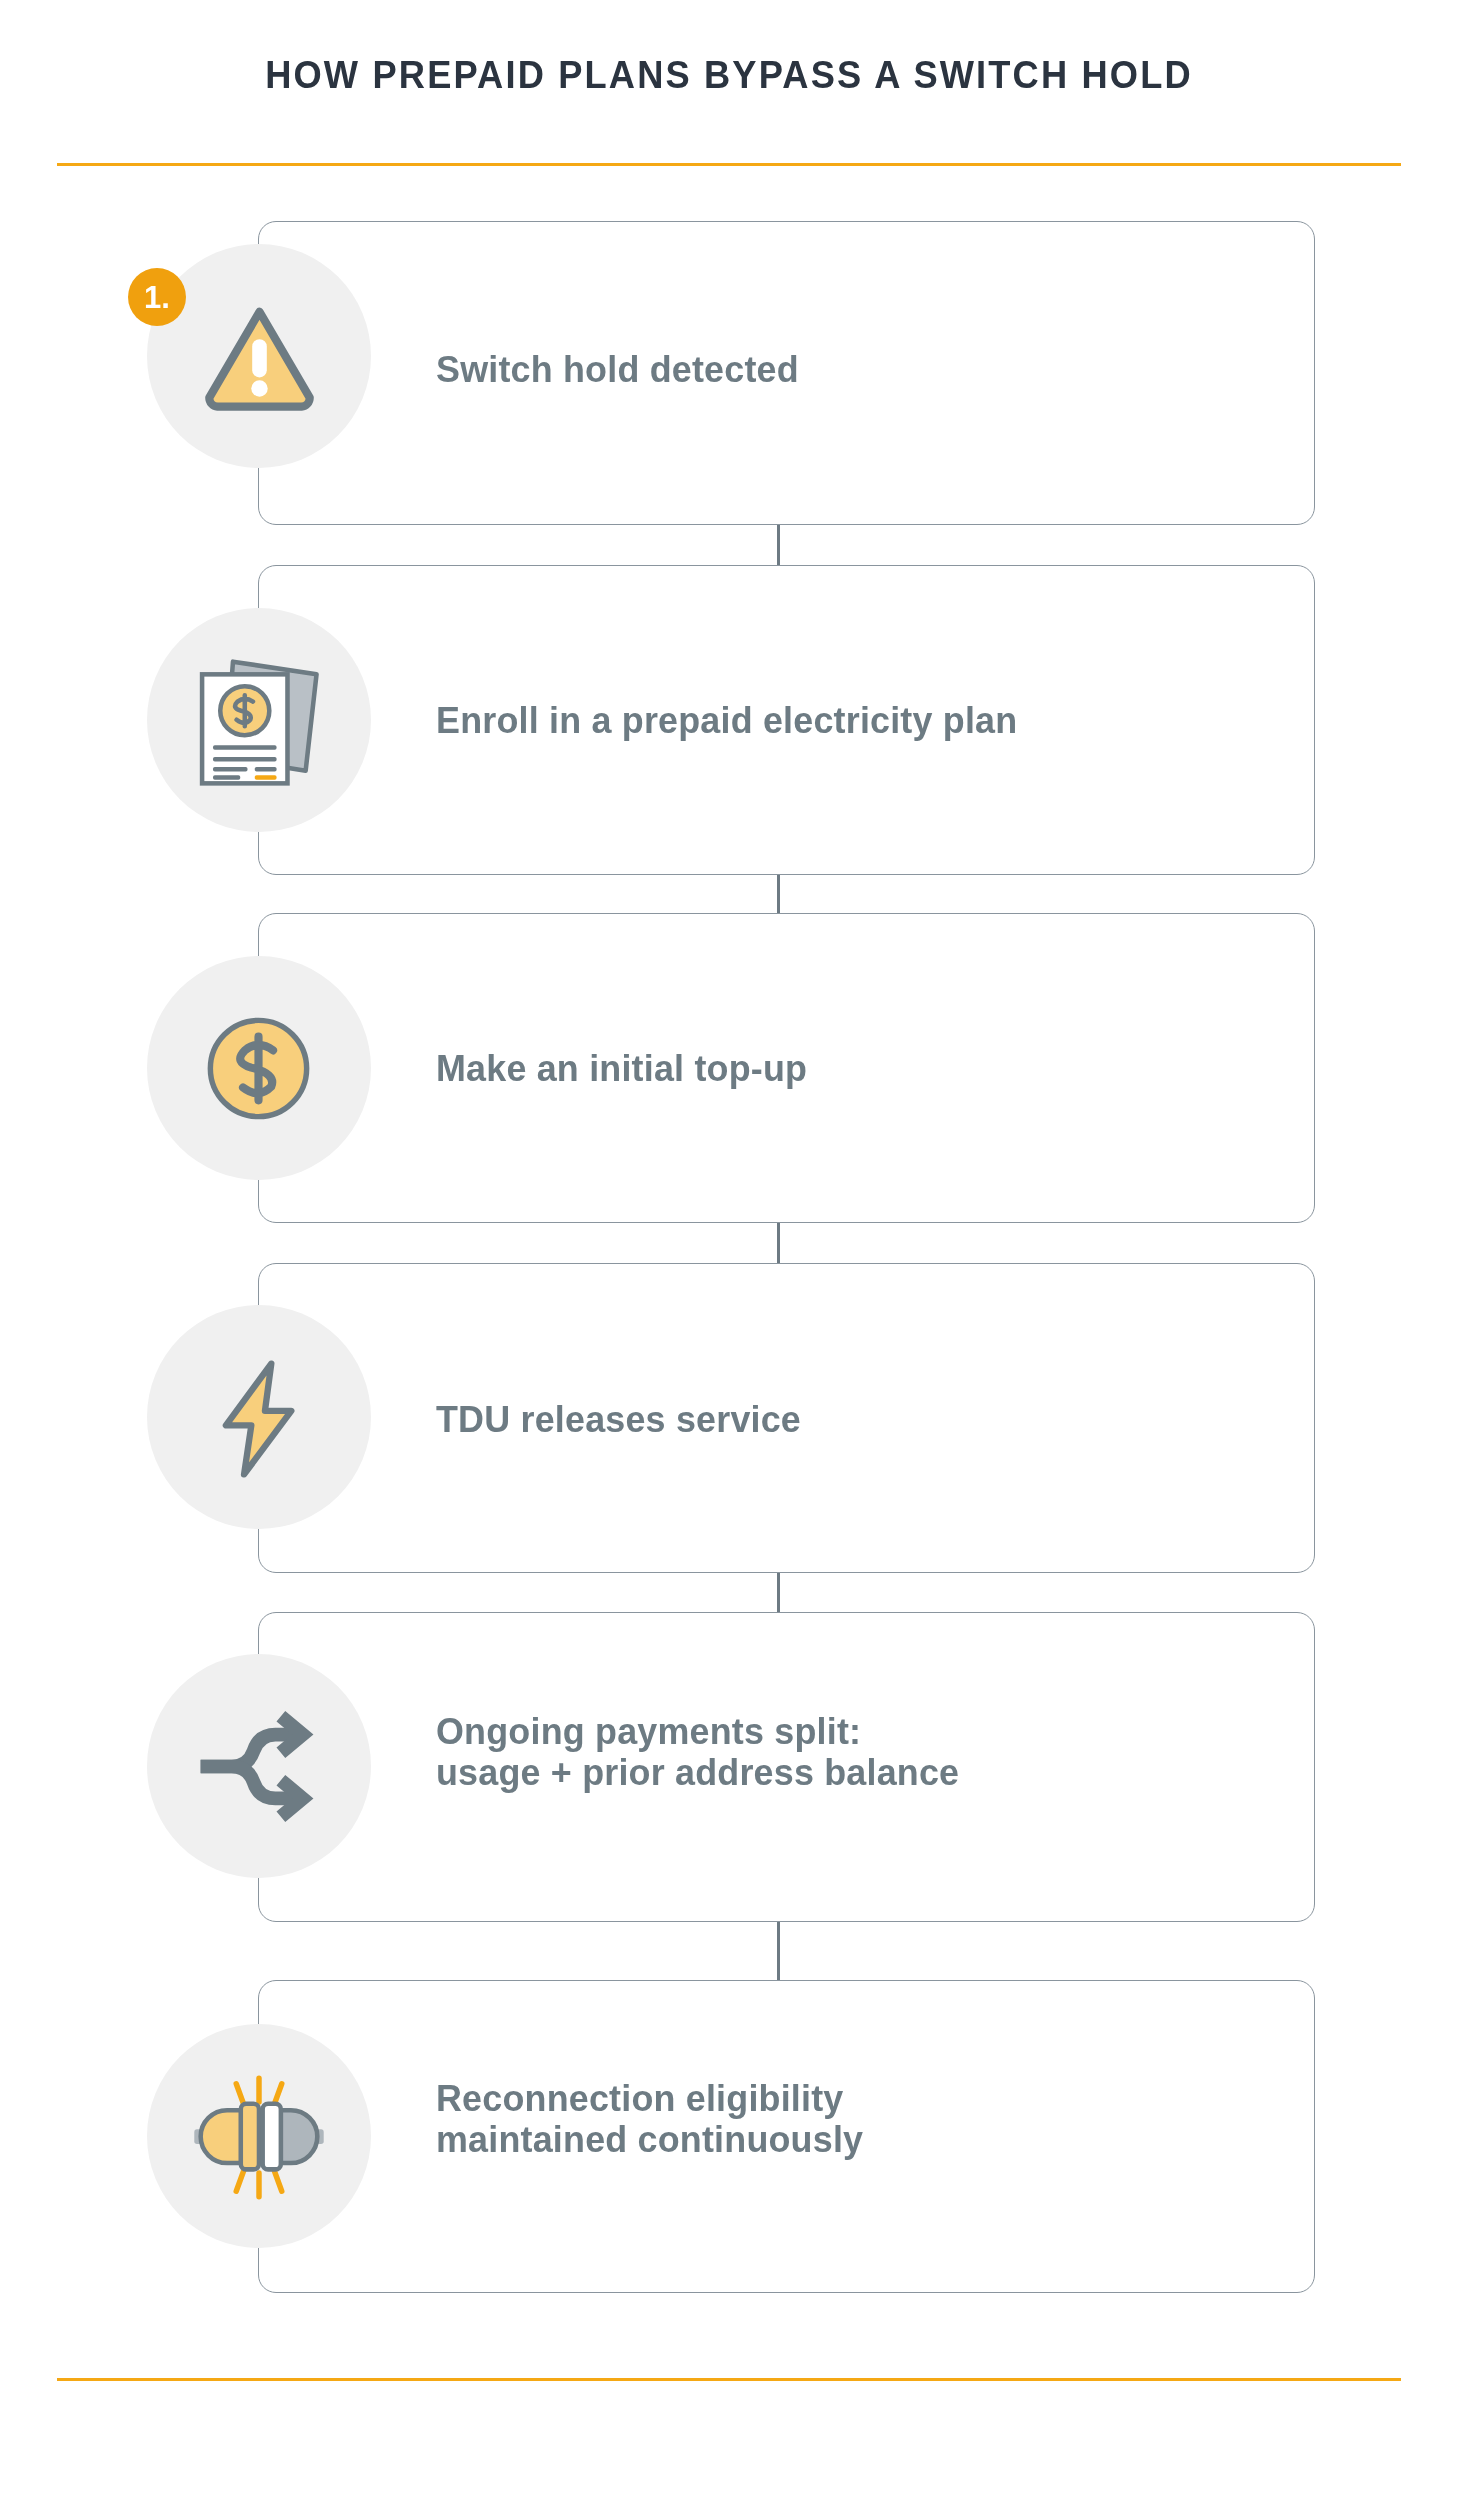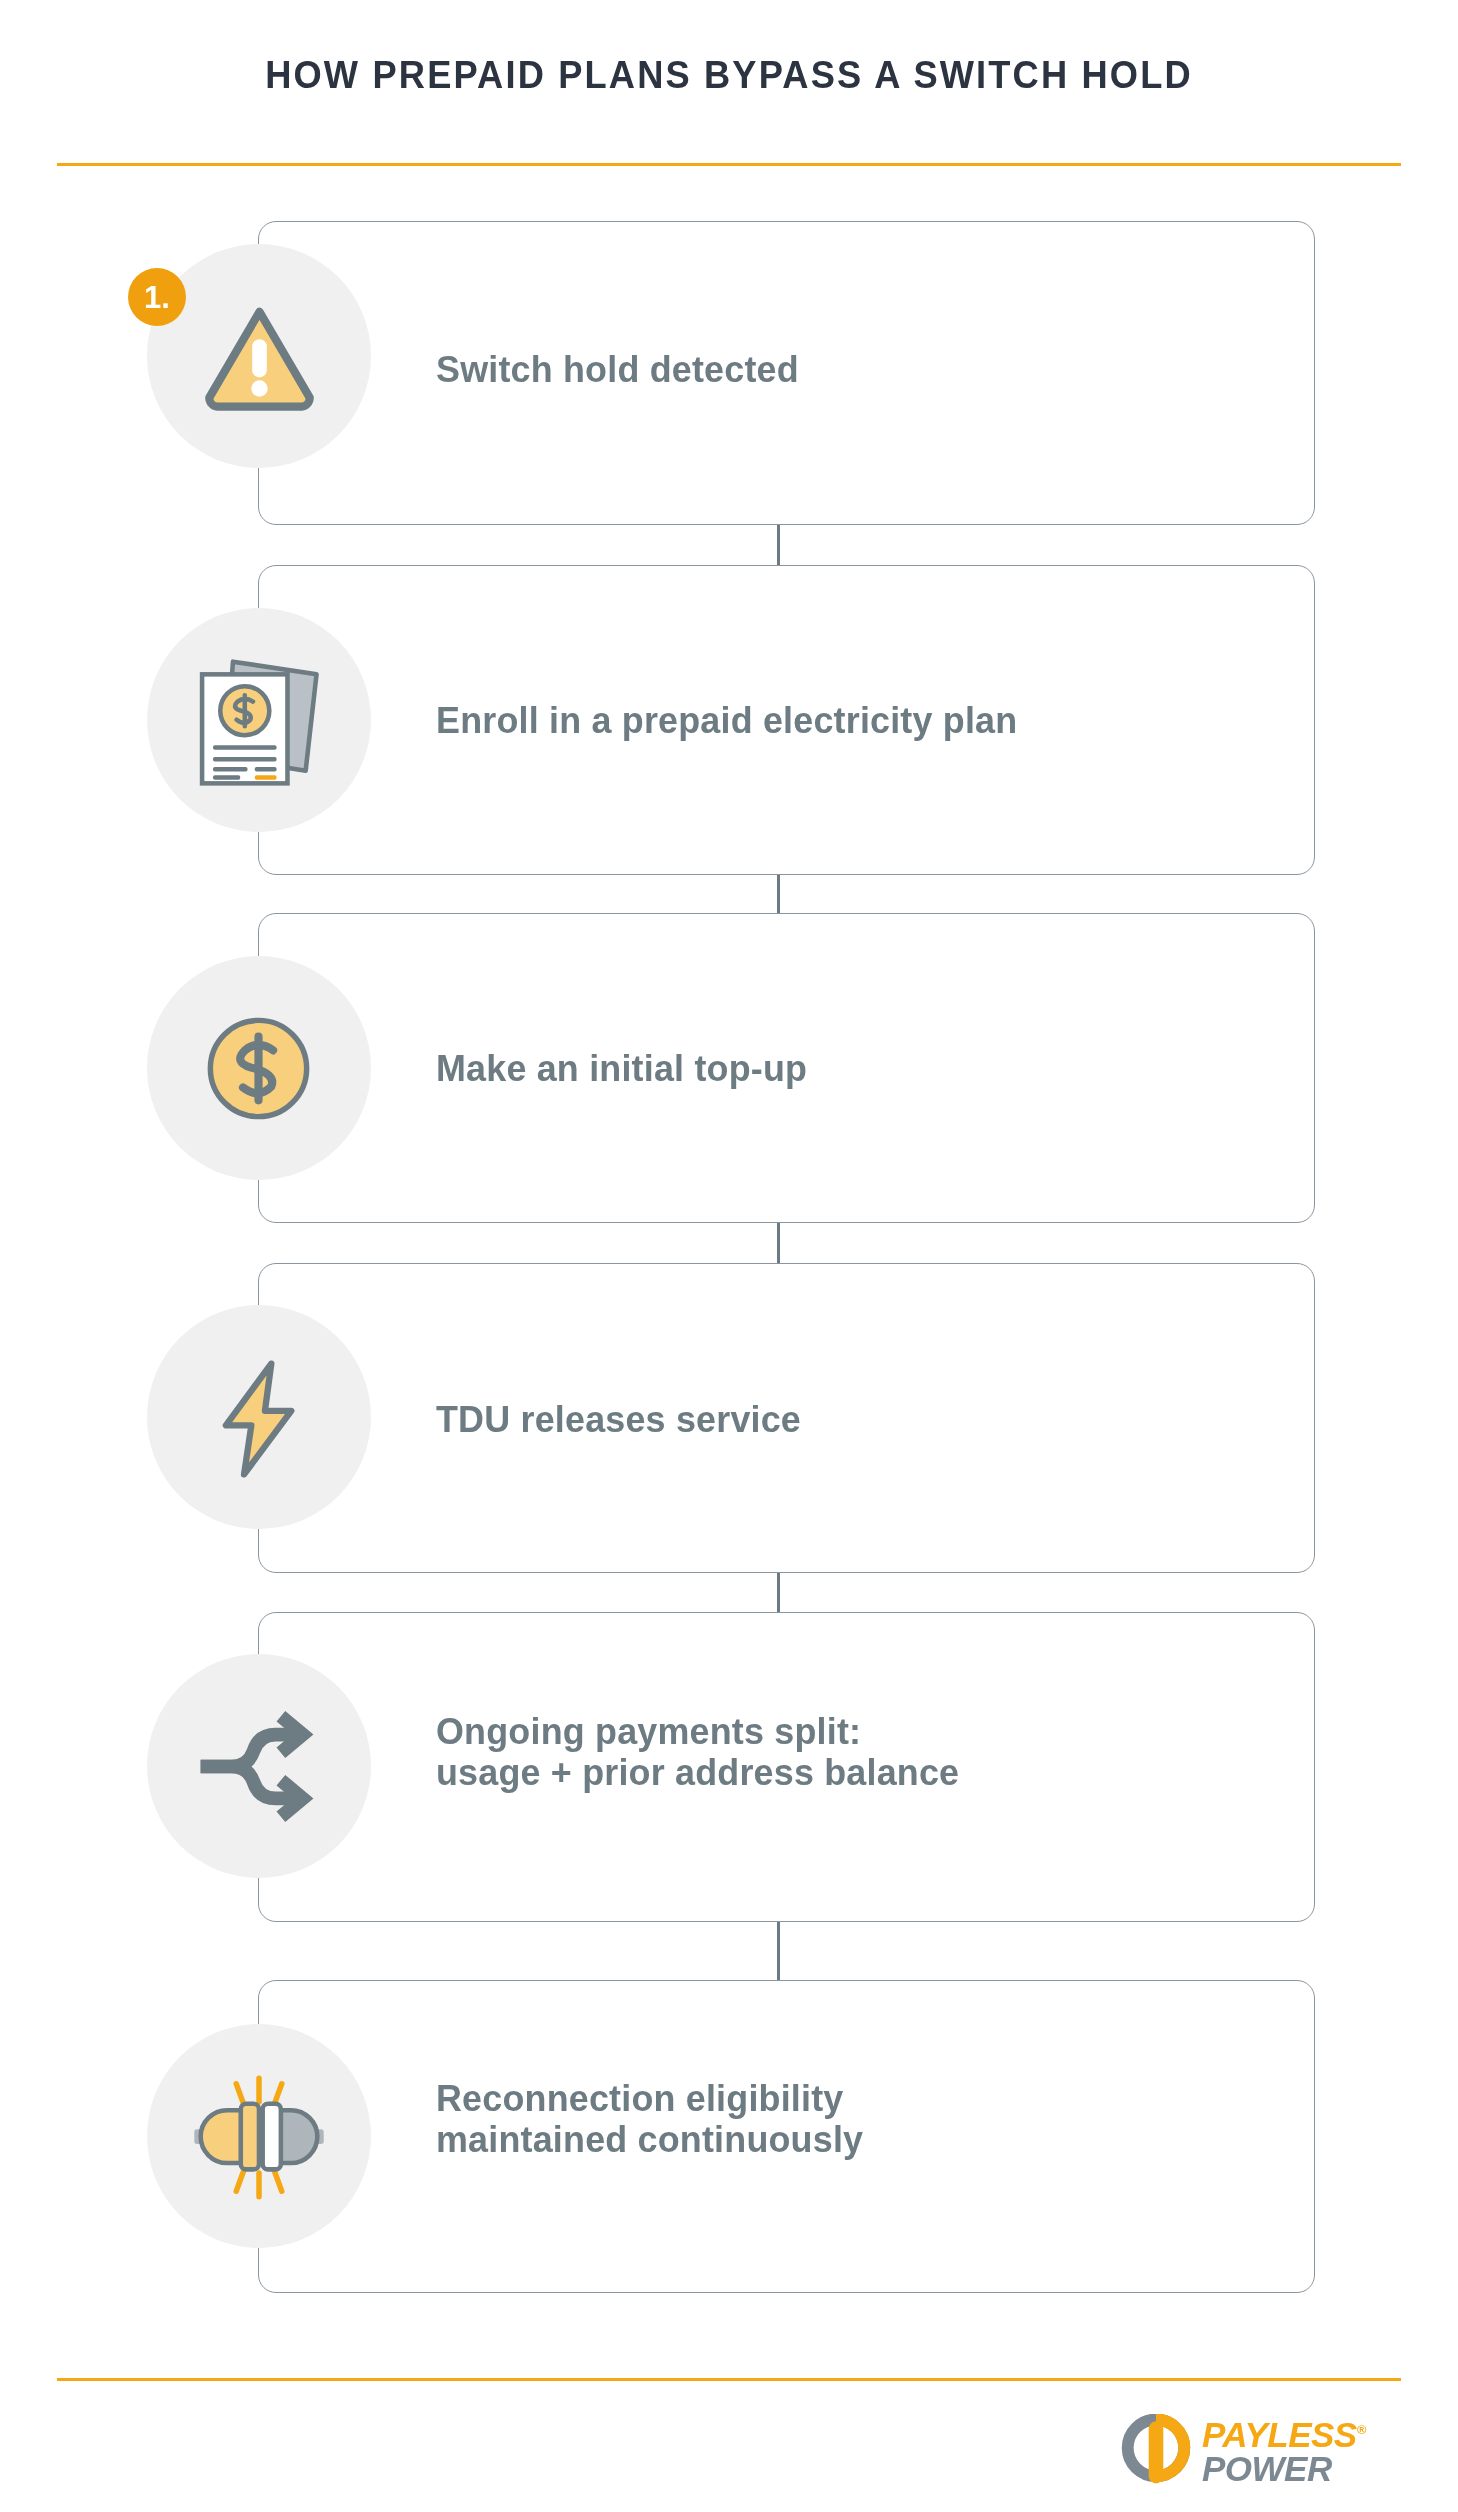--- a/index.html
+++ b/index.html
@@ -244,27 +244,15 @@
       </g>
       <rect x="59" y="38" width="20" height="72" rx="6" fill="#F8CF7C" stroke="#6D7B83" stroke-width="5"></rect>
       <rect x="83" y="38" width="20" height="72" rx="6" fill="#ffffff" stroke="#6D7B83" stroke-width="5"></rect>
     </svg>
   </div>
   <div class="label" style="left: 436px; top: 2078px; white-space: pre-line;">Reconnection eligibility
 maintained continuously</div>
 
   <div class="rule-bottom"></div>
 
-  <div class="logo">
-    <svg width="84" height="75" viewBox="0 0 92 82" aria-hidden="true" style="position:absolute;left:0;top:0;">
-      <path d="M46 6 A31 31 0 1 0 46 68 A31 31 0 0 0 46 6 Z" fill="none" stroke="#7C8993" stroke-width="13"></path>
-      <path d="M46 6 A31 31 0 0 1 46 68" fill="none" stroke="#F5A814" stroke-width="13"></path>
-      <path d="M46 6 A31 31 0 0 1 77 37" fill="none" stroke="#F5A814" stroke-width="13"></path>
-      <rect x="38" y="8" width="16" height="68" rx="8" fill="#F5A814"></rect>
-    </svg>
-    <div class="logo-text">
-      <div class="logo-line1"><span>PAYLESS</span><span class="logo-reg">®</span></div>
-      <div class="logo-line2">POWER</div>
-    </div>
-  </div>
 
 </div>
 
 
 </body></html>

